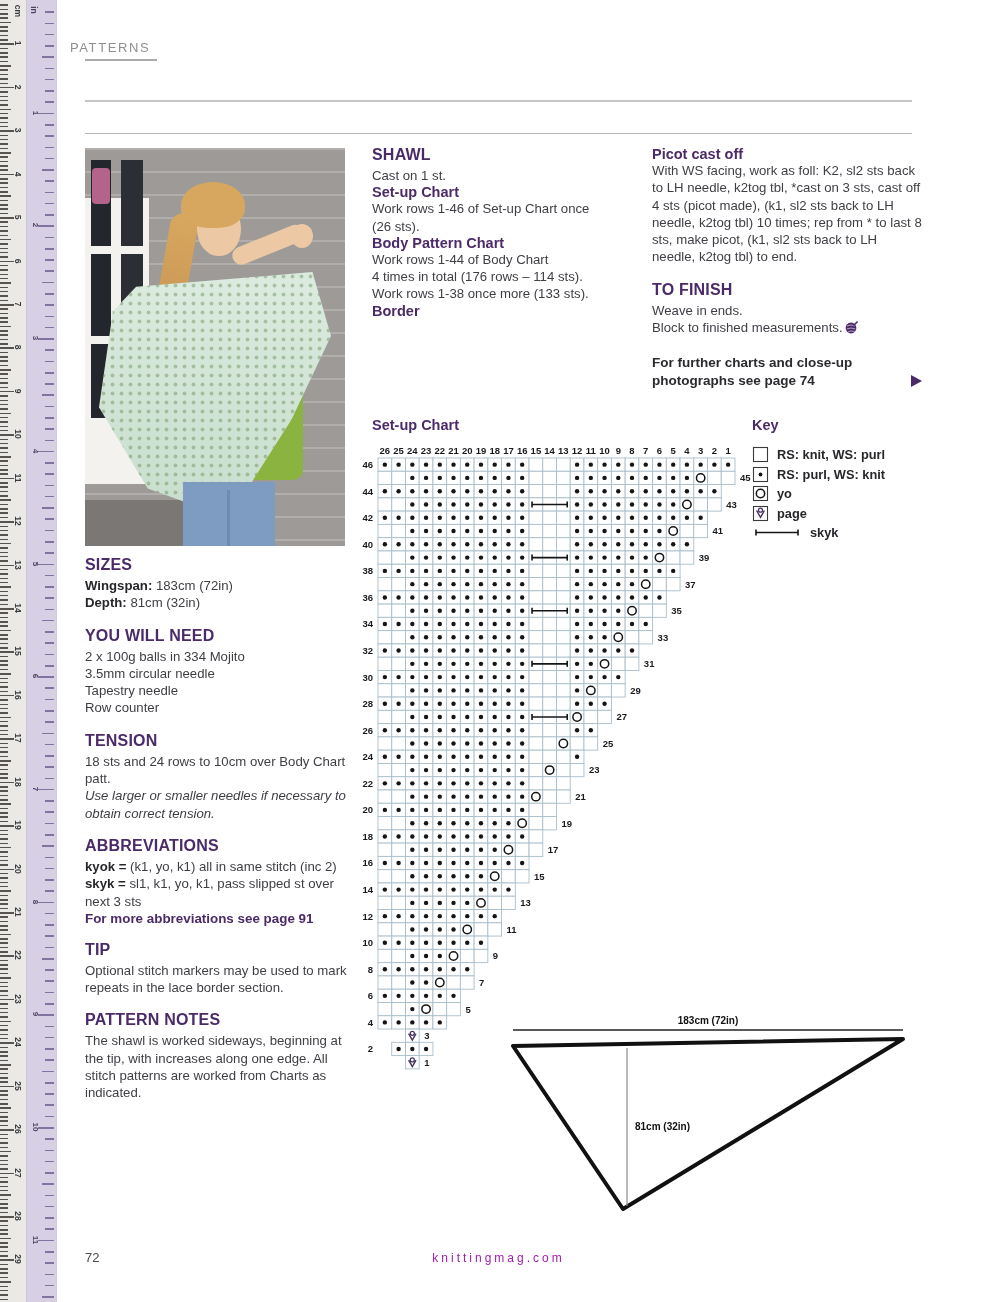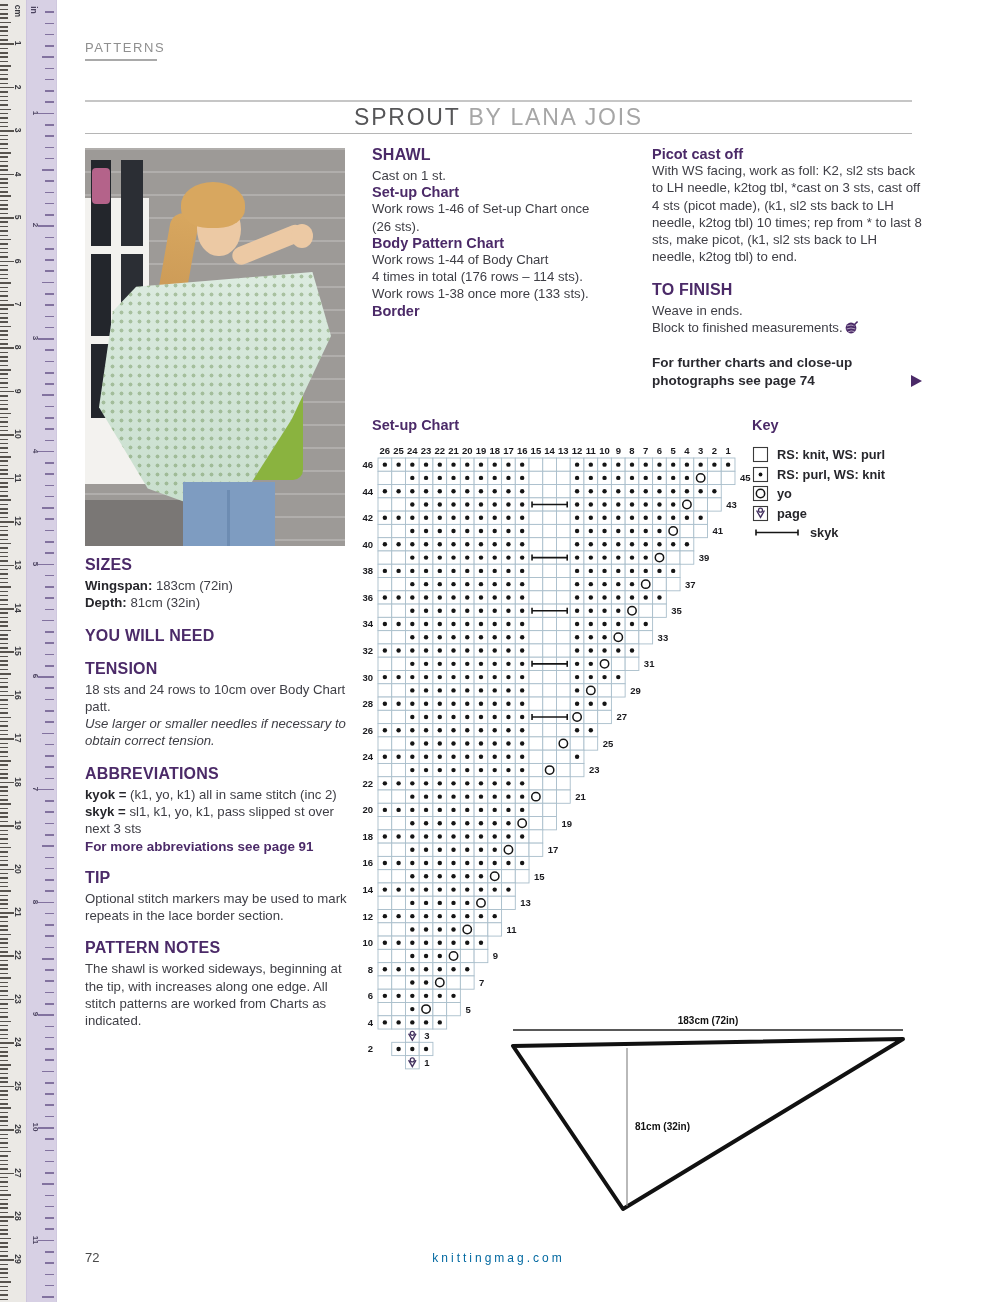--- a/index.html
+++ b/index.html
@@ -20,21 +20,21 @@
   .tick-in{position:absolute;right:2px;height:1.6px;background:#82729f;}
   .num-cm{position:absolute;left:11px;width:14px;height:10px;font:700 8.5px "Liberation Sans",sans-serif;
           color:#3a3a40;transform:rotate(90deg);text-align:center;}
   .num-in{position:absolute;left:1px;width:14px;height:10px;font:700 8px "Liberation Sans",sans-serif;
           color:#4c4460;transform:rotate(90deg);text-align:center;}
   .ruler-unit{position:absolute;font:700 8.5px "Liberation Sans",sans-serif;transform:rotate(90deg);}
   .cm-unit{left:12px;top:6px;color:#3a3a40;}
   .in-unit{left:3px;top:5px;color:#4c4460;}
 
   
-  .eyebrow{position:absolute;left:85px;top:40px;font-size:13px;letter-spacing:1.6px;color:#8f8f8f;}
+  .eyebrow{position:absolute;left:70px;top:40px;font-size:13px;letter-spacing:1.6px;color:#8f8f8f;}
   .eyebrow-rule{position:absolute;left:85px;top:59px;width:72px;height:2px;background:#a9a9a9;}
   .rule-top{position:absolute;left:85px;top:100px;width:827px;height:2px;background:#c6c6c6;}
   .rule-bottom{position:absolute;left:85px;top:133px;width:827px;height:1px;background:#b5b5b5;}
   .page-title{position:absolute;left:85px;top:104px;width:827px;text-align:center;
               font-size:23px;letter-spacing:1.8px;color:#565658;}
   .page-title .lite{color:#a6a6a6;}
 
   
   .col{position:absolute;}
   .col-left{left:85px;top:556px;width:264px;}
@@ -105,21 +105,21 @@
   
   #schematic-svg{position:absolute;left:505px;top:1012px;}
   .schem-thick{fill:none;stroke:#111;stroke-width:4;stroke-linejoin:round;}
   .schem-meas{stroke:#222;stroke-width:1.4;}
   .schem-vline{stroke:#8a8a8a;stroke-width:1.2;}
   .schem-label{font:700 10px "Liberation Sans",sans-serif;fill:#111;}
 
   
   .footer-page{position:absolute;left:85px;top:1250px;font-size:13px;color:#4a4a4a;}
   .footer-site{position:absolute;left:85px;top:1251px;width:827px;text-align:center;
-               font-size:12px;letter-spacing:3px;color:#0369a1;}
+               font-size:12px;letter-spacing:3px;color:#a21caf;}
 </style>
 </head>
 <body>
 
 <div class="page">
 
   <div class="ruler">
     <div class="ruler-cm" id="ruler-cm">
       <span class="ruler-unit cm-unit">cm</span>
     <div class="tick-cm" style="top:4.343px;width:8px;"></div>
@@ -578,21 +578,20 @@
         <div class="num-in" style="top:896.6px;">8</div>
         <div class="num-in" style="top:1009.3000000000001px;">9</div>
         <div class="num-in" style="top:1122px;">10</div>
         <div class="num-in" style="top:1234.7px;">11</div>
       </div>
   </div>
 
   <div class="eyebrow">PATTERNS</div>
   <div class="eyebrow-rule"></div>
   <div class="rule-top"></div>
-  <div class="page-title"><span>SPROUT</span><span class="lite"> BY LANA JOIS</span></div>
   <div class="rule-bottom"></div>
 
   <div class="photo">
     <div class="ph-pavement"></div>
     <div class="ph-window"></div>
     <div class="ph-pane1"></div>
     <div class="ph-pane2"></div>
     <div class="ph-pink"></div>
     <div class="ph-sill"></div>
     <div class="ph-sill2"></div>
@@ -604,20 +603,21 @@
     <div class="ph-hand"></div>
     <div class="ph-shawl"></div>
     <div class="ph-jeans"></div>
     <div class="ph-jeans-seam"></div>
   </div>
 
   <div class="col col-left" id="col-left">
       <div class="h1">SIZES</div>
       <div class="p"><span class="b">Wingspan: </span><span>183cm (72in)</span><br><span class="b">Depth: </span><span>81cm (32in)</span></div>
       <div class="h1">YOU WILL NEED</div>
+      <div class="p"><span>2 x 100g balls in 334 Mojito</span><br><span>3.5mm circular needle</span><br><span>Tapestry needle</span><br><span>Row counter</span></div>
       <div class="h1">TENSION</div>
       <div class="p"><span>18 sts and 24 rows to 10cm over Body Chart patt.</span></div>
       <div class="p"><span class="i">Use larger or smaller needles if necessary to obtain correct tension.</span></div>
       <div class="h1">ABBREVIATIONS</div>
       <div class="p"><span class="b">kyok = </span><span>(k1, yo, k1) all in same stitch (inc 2)</span></div>
       <div class="p"><span class="b">skyk = </span><span>sl1, k1, yo, k1, pass slipped st over next 3 sts</span></div>
       <div class="link">For more abbreviations see page 91</div>
       <div class="h1">TIP</div>
       <div class="p"><span>Optional stitch markers may be used to mark repeats in the lace border section.</span></div>
       <div class="h1">PATTERN NOTES</div>

